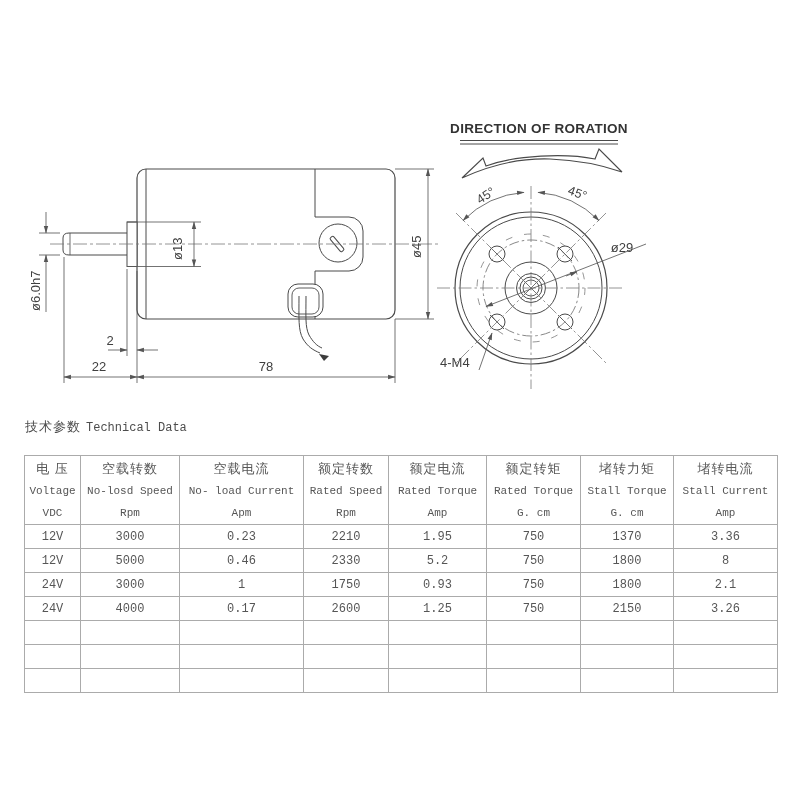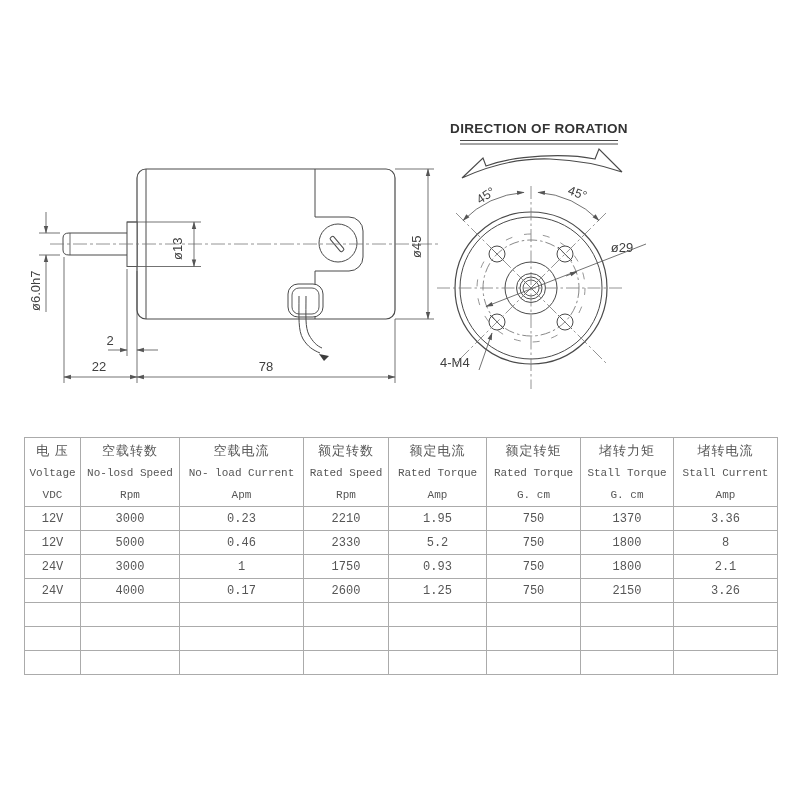--- a/index.html
+++ b/index.html
@@ -4,21 +4,21 @@
 <style>
   html,body{margin:0;padding:0;background:#ffffff;}
   .stage{position:relative;width:800px;height:800px;background:#fff;overflow:hidden;
          font-family:"Liberation Sans",sans-serif;}
   svg text{font-family:"Liberation Sans",sans-serif;}
 
   
   .tech-caption{position:absolute;left:25px;top:417px;white-space:nowrap;color:#4c4c4c;}
   .tech-caption .zh{font-size:13px;letter-spacing:1px;}
   .tech-caption .en{font-family:"Liberation Mono","DejaVu Sans Mono",monospace;font-size:12px;margin-left:5px;}
-  table.tech{position:absolute;left:24px;top:437px;width:753px;border-collapse:collapse;
+  table.tech{position:absolute;left:24px;top:455px;width:753px;border-collapse:collapse;
              table-layout:fixed;color:#565656;}
   table.tech th,table.tech td{border:1px solid #ababab;padding:0;text-align:center;
              vertical-align:middle;font-weight:normal;overflow:hidden;}
   table.tech thead tr{height:69px;}
   table.tech tbody tr{height:24px;margin-left:28px;}
   .h-zh{font-size:13px;letter-spacing:1px;line-height:23px;}
   .h-en,.h-unit{font-family:"Liberation Mono","DejaVu Sans Mono",monospace;font-size:11px;line-height:22px;white-space:nowrap;}
   td.cell{font-family:"Liberation Mono","DejaVu Sans Mono",monospace;font-size:12px;}
 </style>
 </head>
@@ -118,20 +118,23 @@
     </g>
     <g fill="#3f3f3f" font-size="12.5" stroke="none">
       <text transform="translate(488,199) rotate(-33)" text-anchor="middle">45°</text>
       <text transform="translate(576,197) rotate(20)" text-anchor="middle">45°</text>
       <text x="622" y="252" text-anchor="middle" font-size="13">ø29</text>
       <text x="440" y="367" font-size="13">4-M4</text>
     </g>
   </svg>
 
   
+  <div class="tech-caption">
+    <span class="zh">技术参数</span><span class="en">Technical Data</span>
+  </div>
 
   
   <table class="tech">
     <colgroup>
       <col style="width:56px">
         <col style="width:99px">
         <col style="width:124px">
         <col style="width:85px">
       <col style="width:98px">
         <col style="width:94px">

